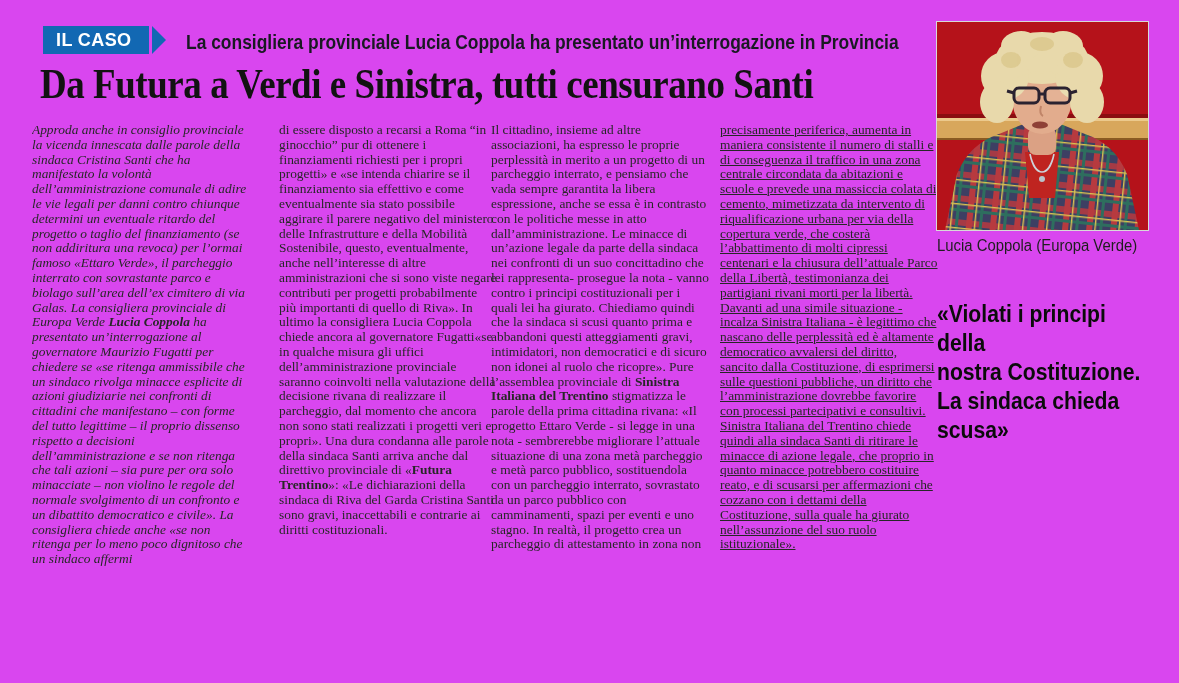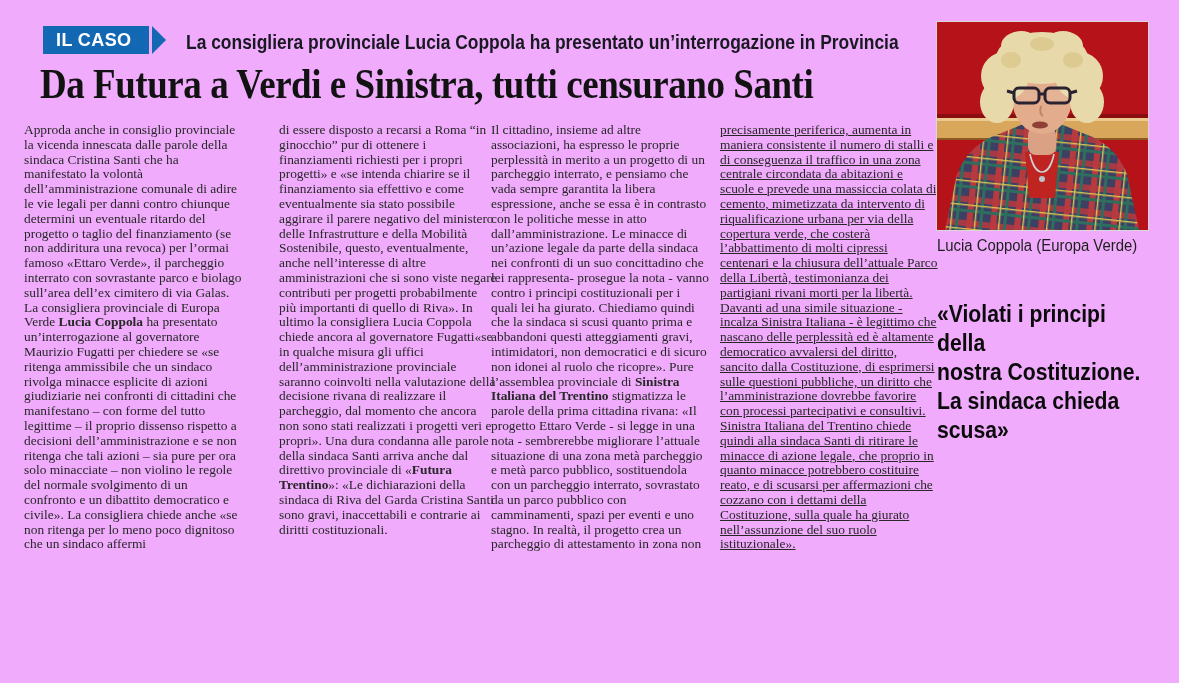--- a/index.html
+++ b/index.html
@@ -1,16 +1,16 @@
 <!DOCTYPE html>
 <html><head>
 <meta charset="utf-8">
 <style>
   html,body{margin:0;padding:0;background:#ffffff;}
-  #page{position:relative;width:1179px;height:683px;background:#f0abfc;overflow:hidden;
+  #page{position:relative;width:1179px;height:683px;background:#d946ef;overflow:hidden;
         font-family:"Liberation Sans",sans-serif;}
 
   
   #badge{position:absolute;left:43px;top:26px;height:28px;display:flex;align-items:center;}
   #badge-rect{height:28px;padding:0 13px;display:flex;align-items:center;justify-content:center;}
   #badge-label{color:#ffffff;font-weight:bold;font-size:19px;letter-spacing:.4px;
                transform:scaleX(.95);transform-origin:0 50%;white-space:nowrap;}
   #badge-arrow{width:0;height:0;margin-left:3px;
                border-top:14px solid transparent;border-bottom:14px solid transparent;
                border-left:14px solid #1268b3;}
@@ -18,21 +18,21 @@
           transform:scaleX(.85);transform-origin:0 0;white-space:nowrap;font-weight:600;}
   #headline{position:absolute;left:40px;top:60px;font-family:"Liberation Serif","DejaVu Serif",serif;
             font-weight:bold;font-size:42px;color:#121212;letter-spacing:-.5px;
             transform:scaleX(.88);transform-origin:0 0;white-space:nowrap;}
 
   
   .col{position:absolute;top:123px;width:218px;height:540px;overflow:hidden;
        font-family:"Liberation Serif","DejaVu Serif",serif;font-size:13.4px;line-height:14.8px;
        color:#272727;text-align:left;}
   .col .b{font-weight:bold;}
-  #col-0{left:24px;} #col-1{left:279px;} #col-2{left:491px;} #col-3{left:720px;text-decoration:underline;}
+  #col-0{left:32px;font-style:italic;} #col-1{left:279px;} #col-2{left:491px;} #col-3{left:720px;text-decoration:underline;}
 
   
   #photo{position:absolute;left:937px;top:22px;width:211px;height:208px;outline:1px solid #d8d8d8;}
   #caption{position:absolute;left:937px;top:237px;font-size:16px;color:#1e1e1e;
            transform:scaleX(.93);transform-origin:0 0;white-space:nowrap;}
   #pull-quote{position:absolute;left:937px;top:300px;font-size:23.5px;line-height:29px;
               color:#0b0b0b;font-weight:600;white-space:pre-line;
               transform:scaleX(.9);transform-origin:0 0;}
 </style>
 </head>

